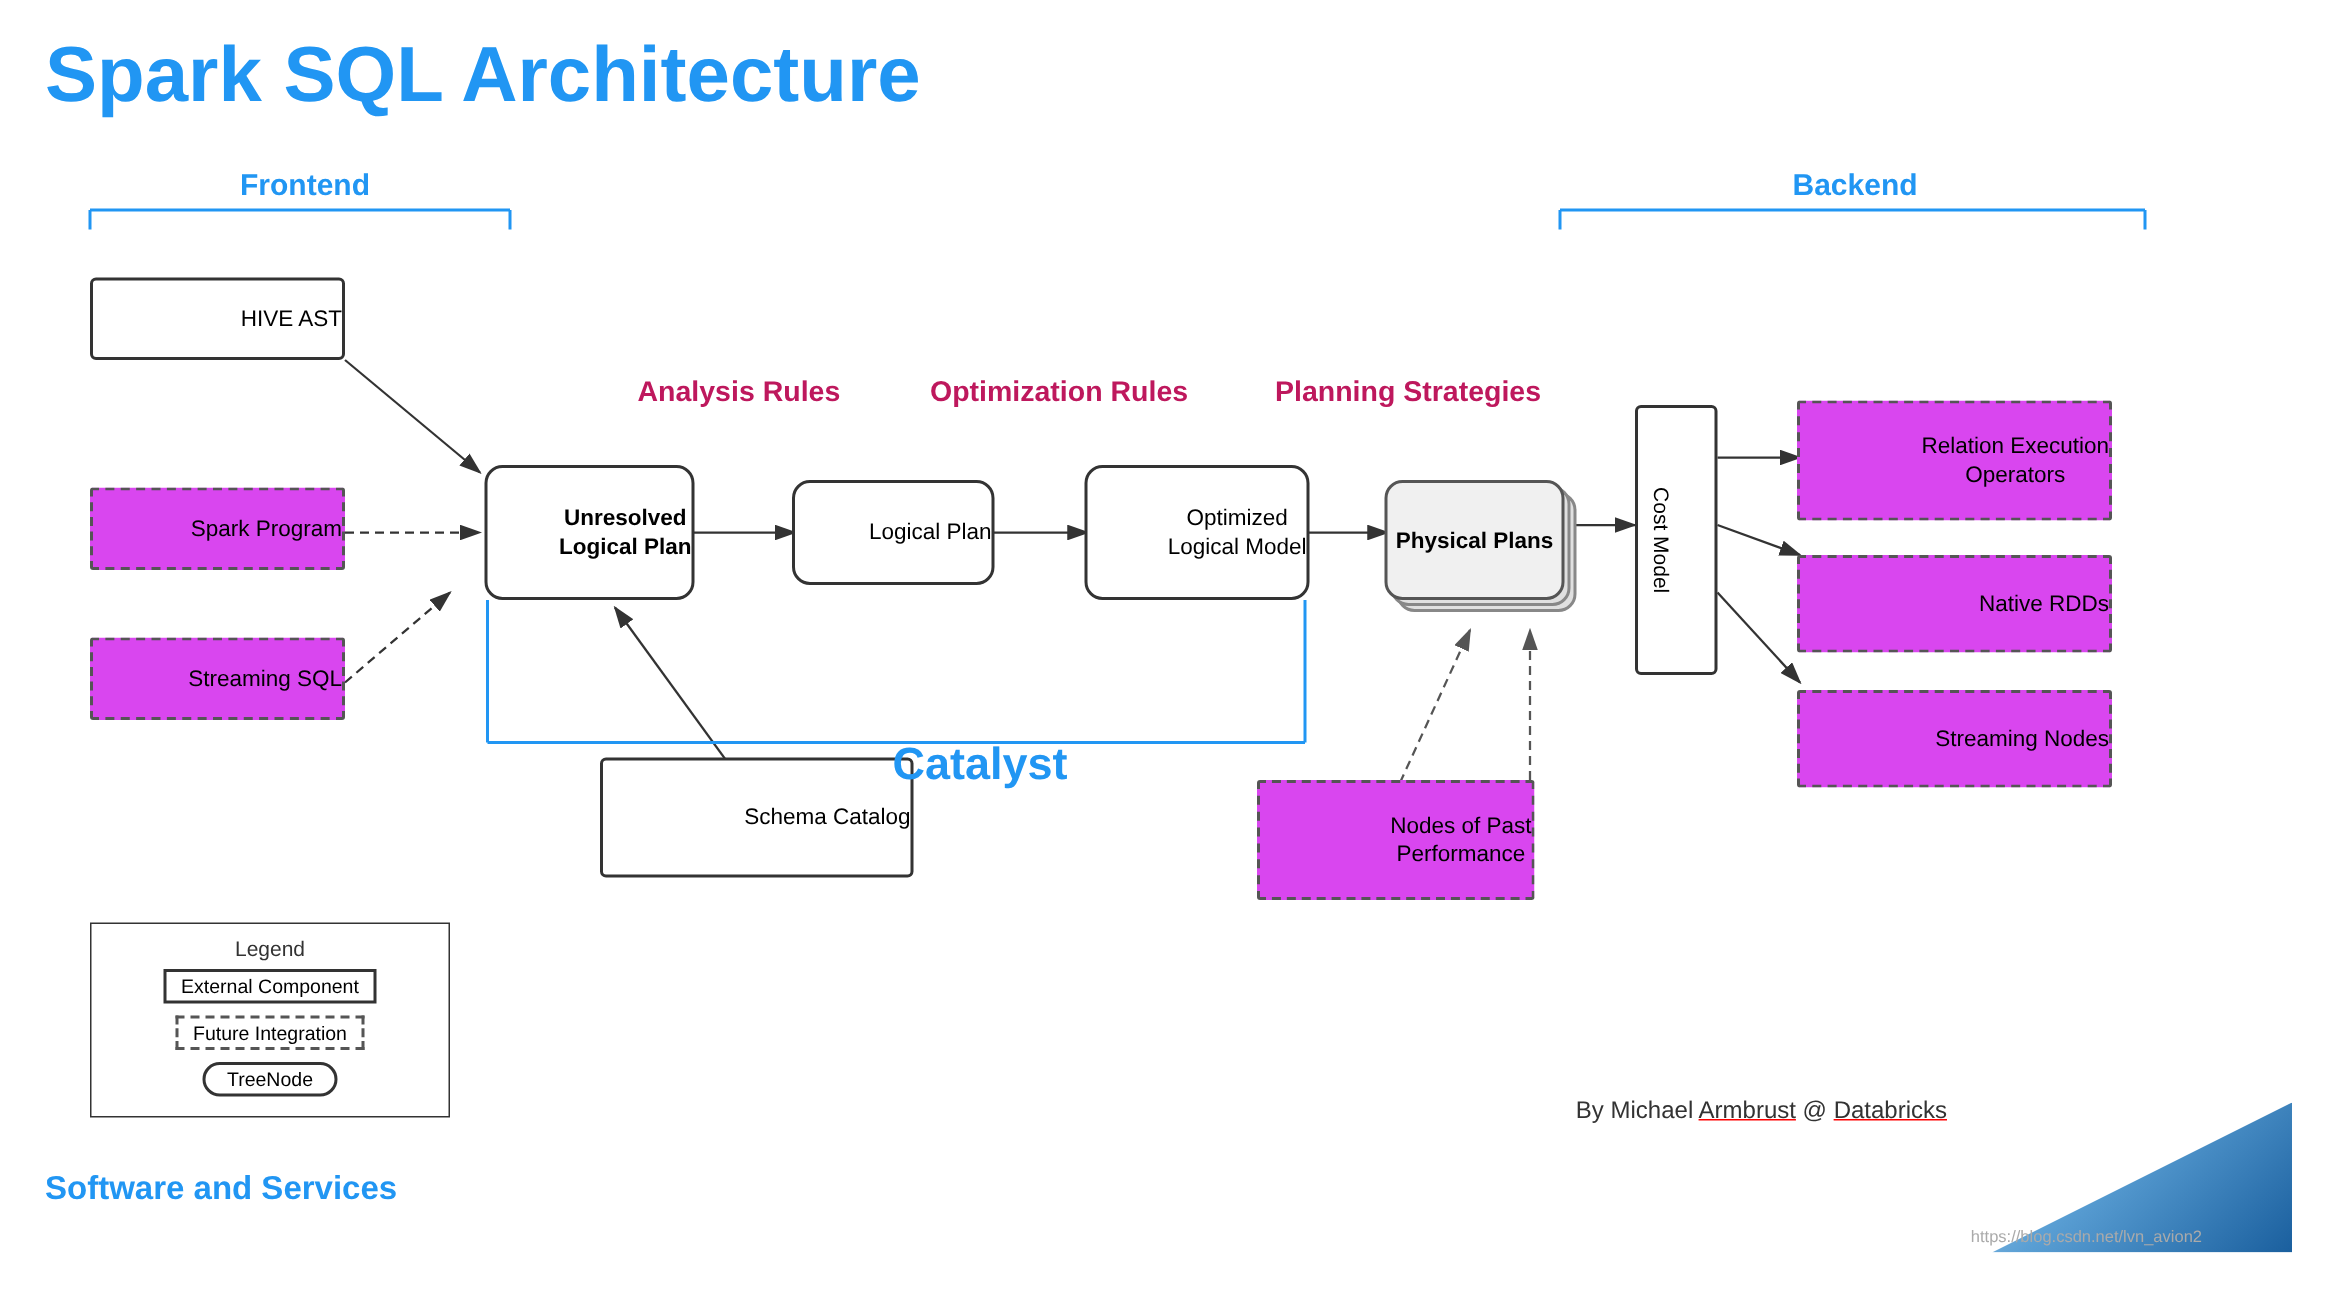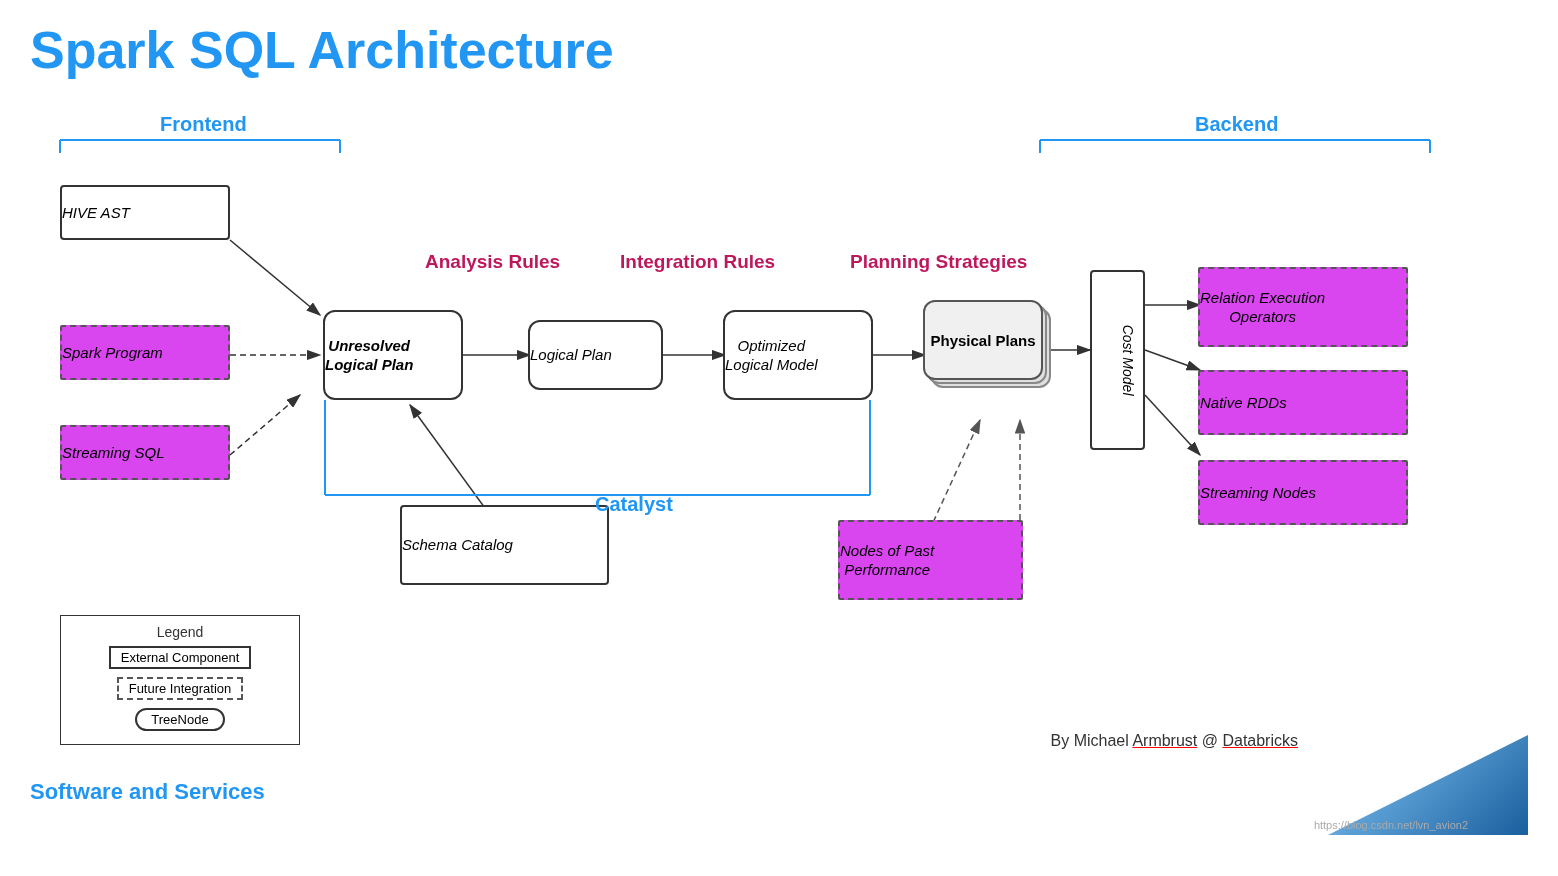--- a/index.html
+++ b/index.html
@@ -40,27 +40,26 @@
       font-size: 20px;
       font-weight: bold;
       color: #2196f3;
     }
 
     
     .box {
       position: absolute;
       display: flex;
       align-items: center;
-      justify-content: flex-start;
+      justify-content: flex-end;
       text-align: center;
       font-size: 15px;
       font-weight: normal;
       color: #000;
       line-height: 1.3;
-      font-style: italic;
     }
 
     .box-solid {
       border: 2px solid #333;
       background: #fff;
       border-radius: 4px;
     }
 
     .box-dashed {
       border: 2px dashed #555;
@@ -70,20 +69,21 @@
 
     .box-rounded-solid {
       border: 2px solid #333;
       background: #fff;
       border-radius: 12px;
     }
 
     
     .physical-plans-box {
       position: absolute;
+      margin-top: 20px;
     }
 
     .physical-plans-shadow {
       position: absolute;
       border: 2px solid #888;
       background: #e0e0e0;
       border-radius: 12px;
     }
 
     .physical-plans-main {
@@ -113,21 +113,21 @@
       position: absolute;
       top: 0;
       left: 0;
       width: 100%;
       height: 100%;
       pointer-events: none;
     }
 
     .catalyst-label {
       position: absolute;
-      font-size: 20px;
+      font-size: 30px;
       font-weight: bold;
       color: #2196f3;
     }
 
     .legend-box {
       position: absolute;
       border: 1px solid #333;
       background: #fff;
       padding: 10px 15px;
     }
@@ -279,21 +279,21 @@
       <span>Analysis
 Rules</span>
     </div>
 
     <div class="box box-rounded-solid" style="left:293px; top:225px; width:140px; height:90px; font-weight:bold;">
       <span style="white-space:pre-line;">Unresolved
 Logical Plan</span>
     </div>
 
     <div class="section-label" style="left:590px; top:165px;">
-      <span>Integration
+      <span>Optimization
 Rules</span>
     </div>
 
     <div class="box box-rounded-solid" style="left:498px; top:235px; width:135px; height:70px;">
       <span>Logical Plan</span>
     </div>
 
     <div class="box box-rounded-solid" style="left:693px; top:225px; width:150px; height:90px;">
       <span style="white-space:pre-line;">Optimized
 Logical Model</span>

